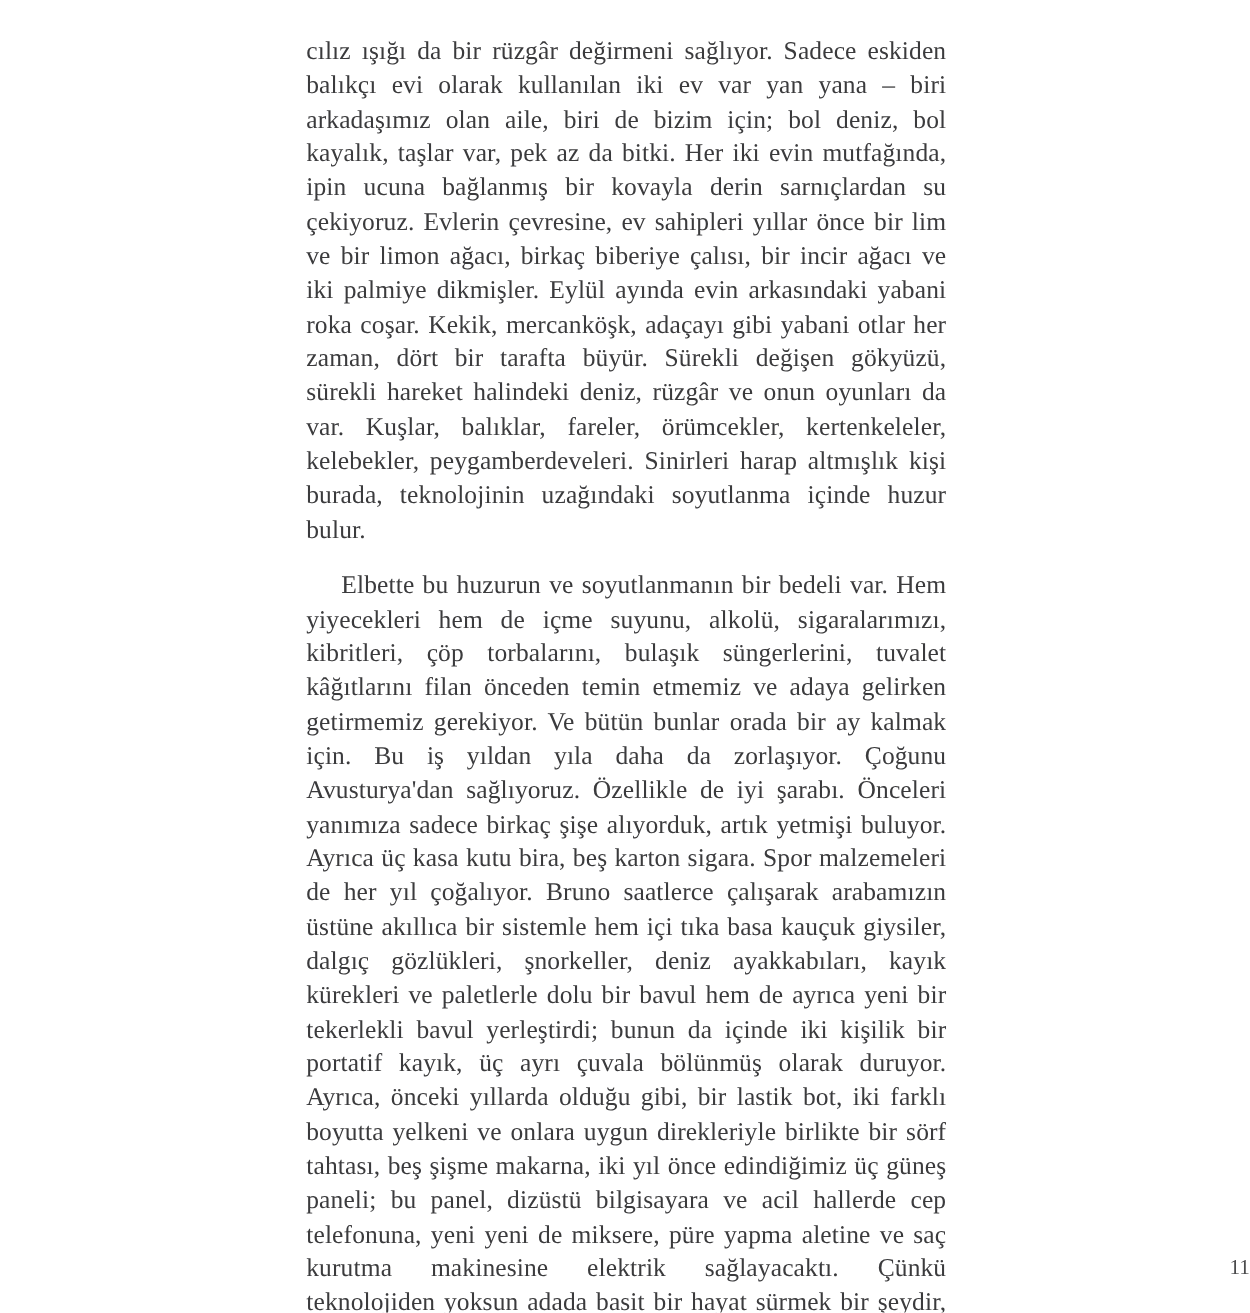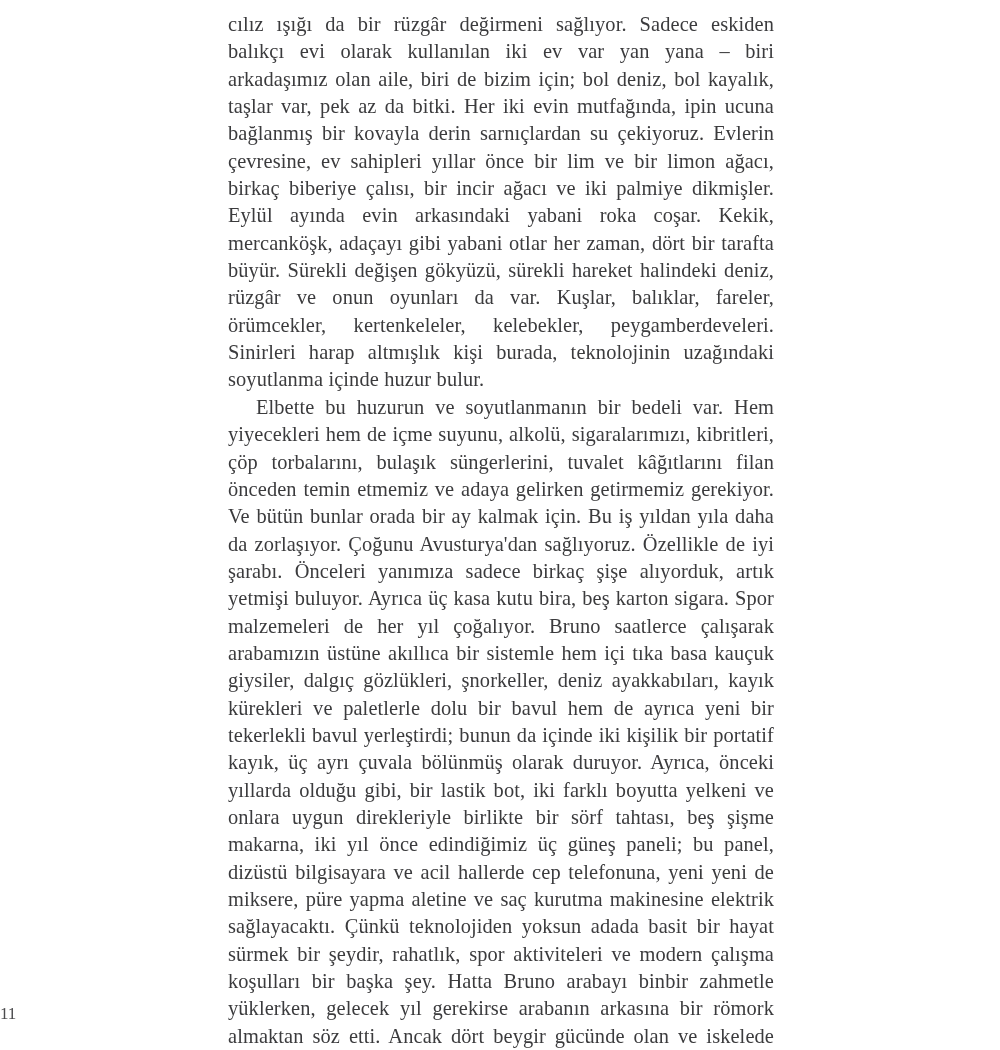--- a/index.html
+++ b/index.html
@@ -32,40 +32,40 @@
     line-height: 27.35px;
     text-align: justify;
     text-justify: inter-word;
     -webkit-hyphens: none;
     hyphens: none;
     font-weight: 400;
     letter-spacing: 0.005em;
     word-spacing: 0.01em;
   }
   .para {
-    margin: 0;
+    margin: 17px;
     text-align: justify;
     text-indent: 0;
   }
   .para.indented {
     text-indent: 28px;
   }
   
   .para.continues::after {
     content: "";
     display: inline-block;
     width: 100%;
     height: 0;
   }
   .folio {
     position: absolute;
     left: 0;
     top: 1004px;
     width: 1000px;
-    text-align: left;
+    text-align: right;
     color: #4b4b4d;
     font-size: 17px;
     line-height: 20px;
     font-family: "Liberation Serif", "DejaVu Serif", serif;
   }
 </style>
 </head>
 <body>
 
 <div class="page">

